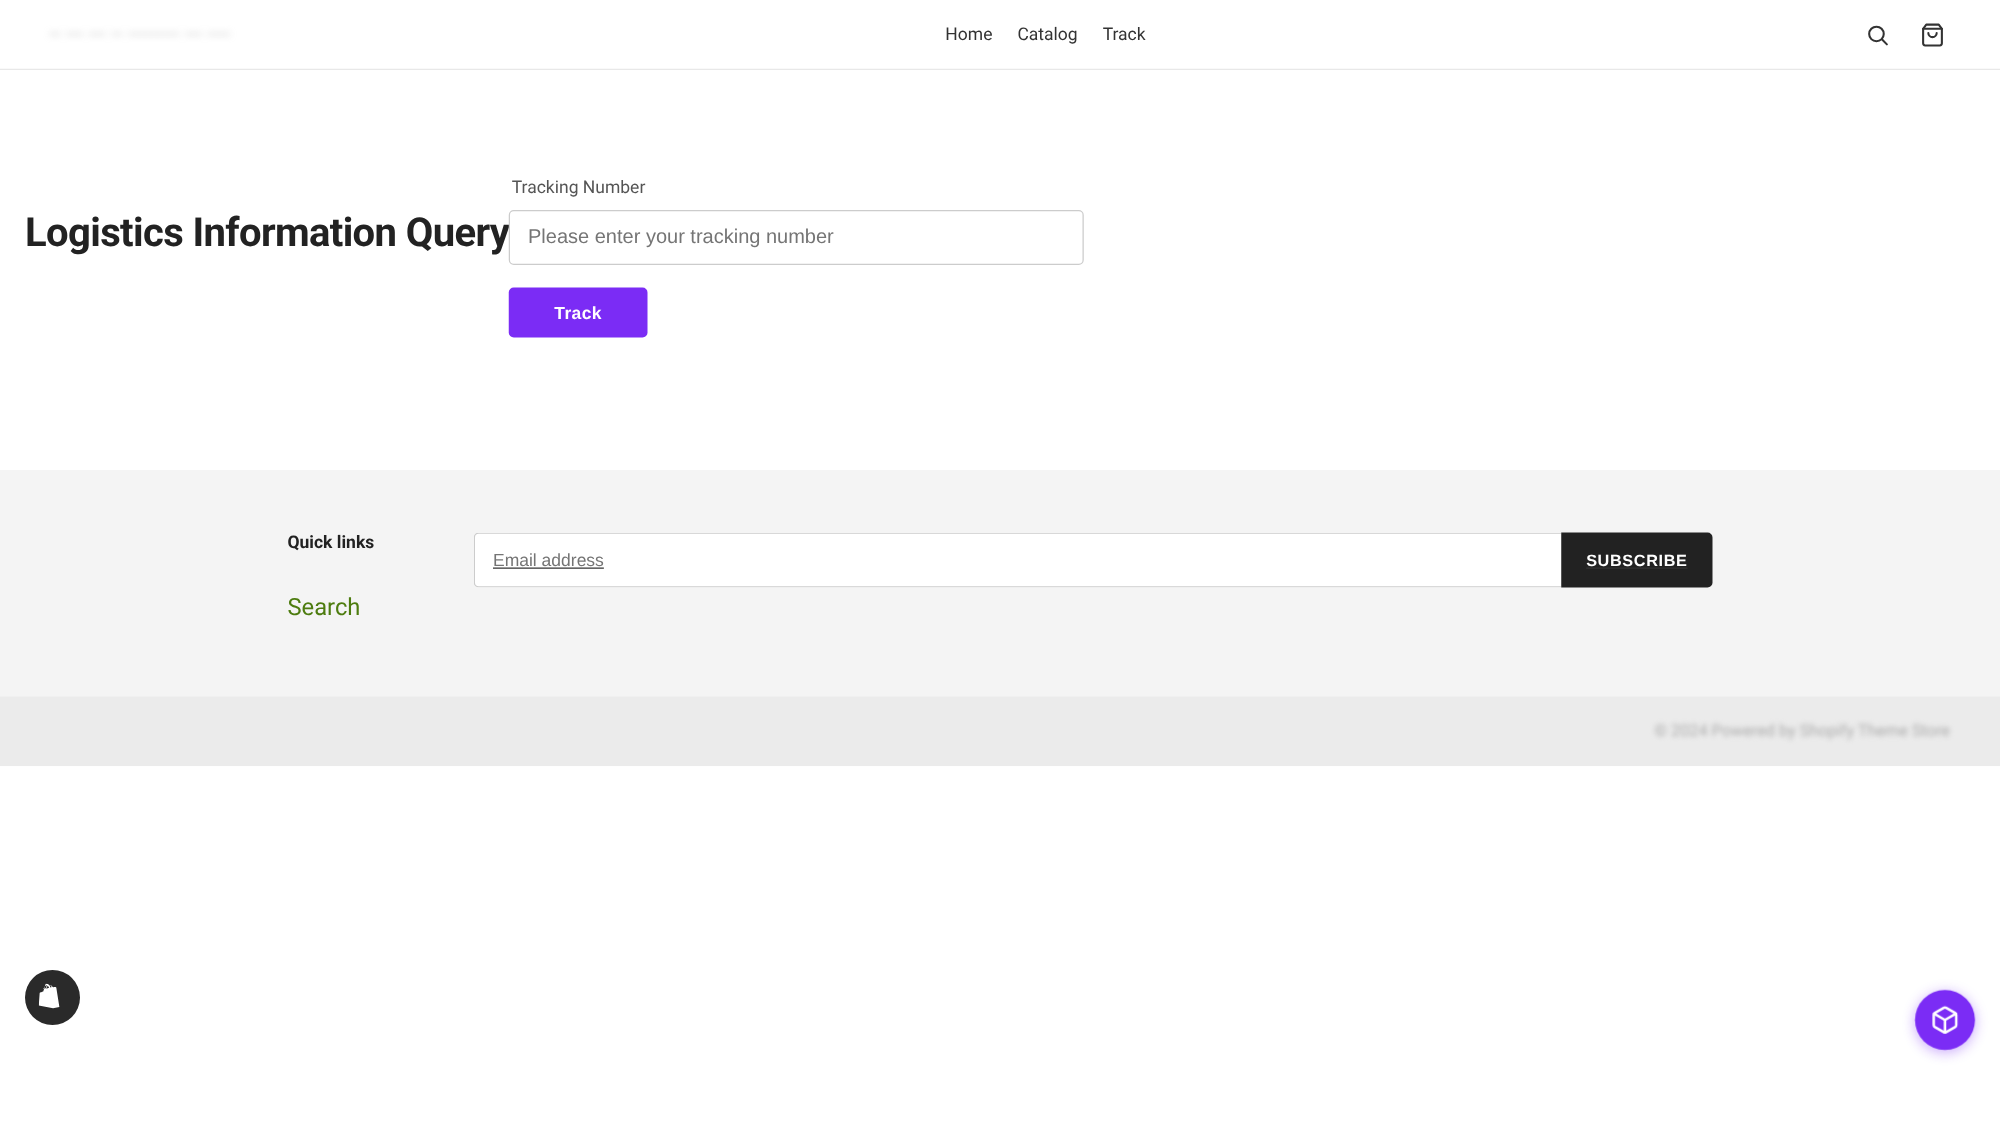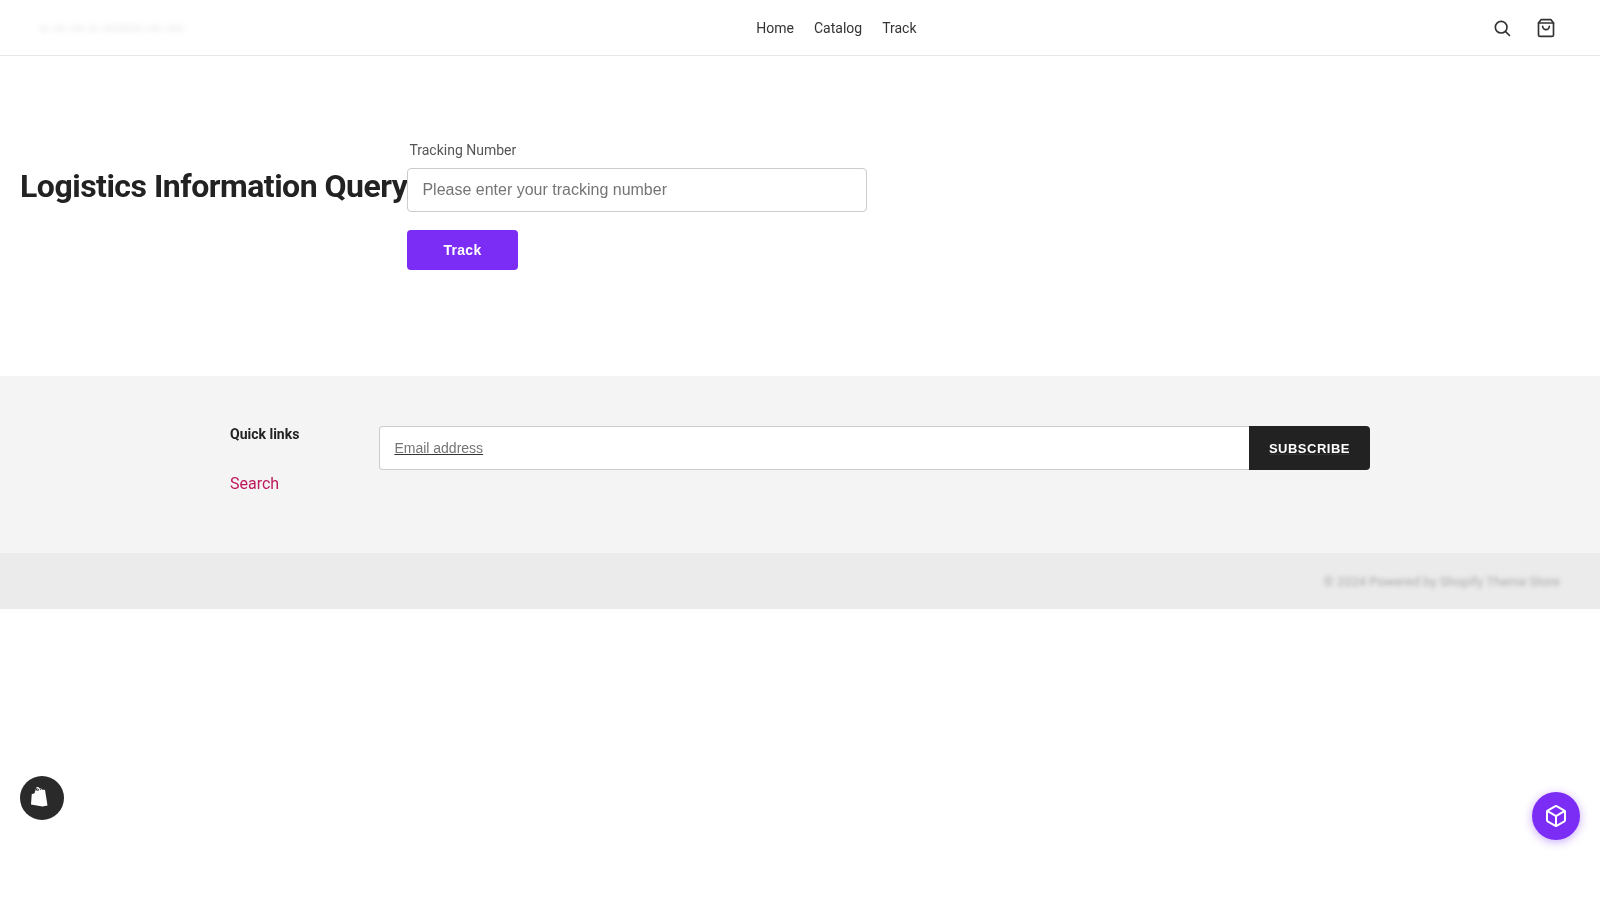--- a/index.html
+++ b/index.html
@@ -116,22 +116,22 @@
     }
     .footer-section h3 {
       font-size: 14px;
       font-weight: 700;
       color: #222;
       margin-bottom: 32px;
     }
     .footer-links a {
       display: block;
       text-decoration: none;
-      color: #be185d;
-      font-size: 16px;
+      color: #4d7c0f;
+      font-size: 19px;
       margin-bottom: 20px;
       cursor: pointer;
     }
     .newsletter-section {
       flex: 1;
     }
     .newsletter-form {
       display: flex;
       gap: 0;
       text-decoration: underline;

